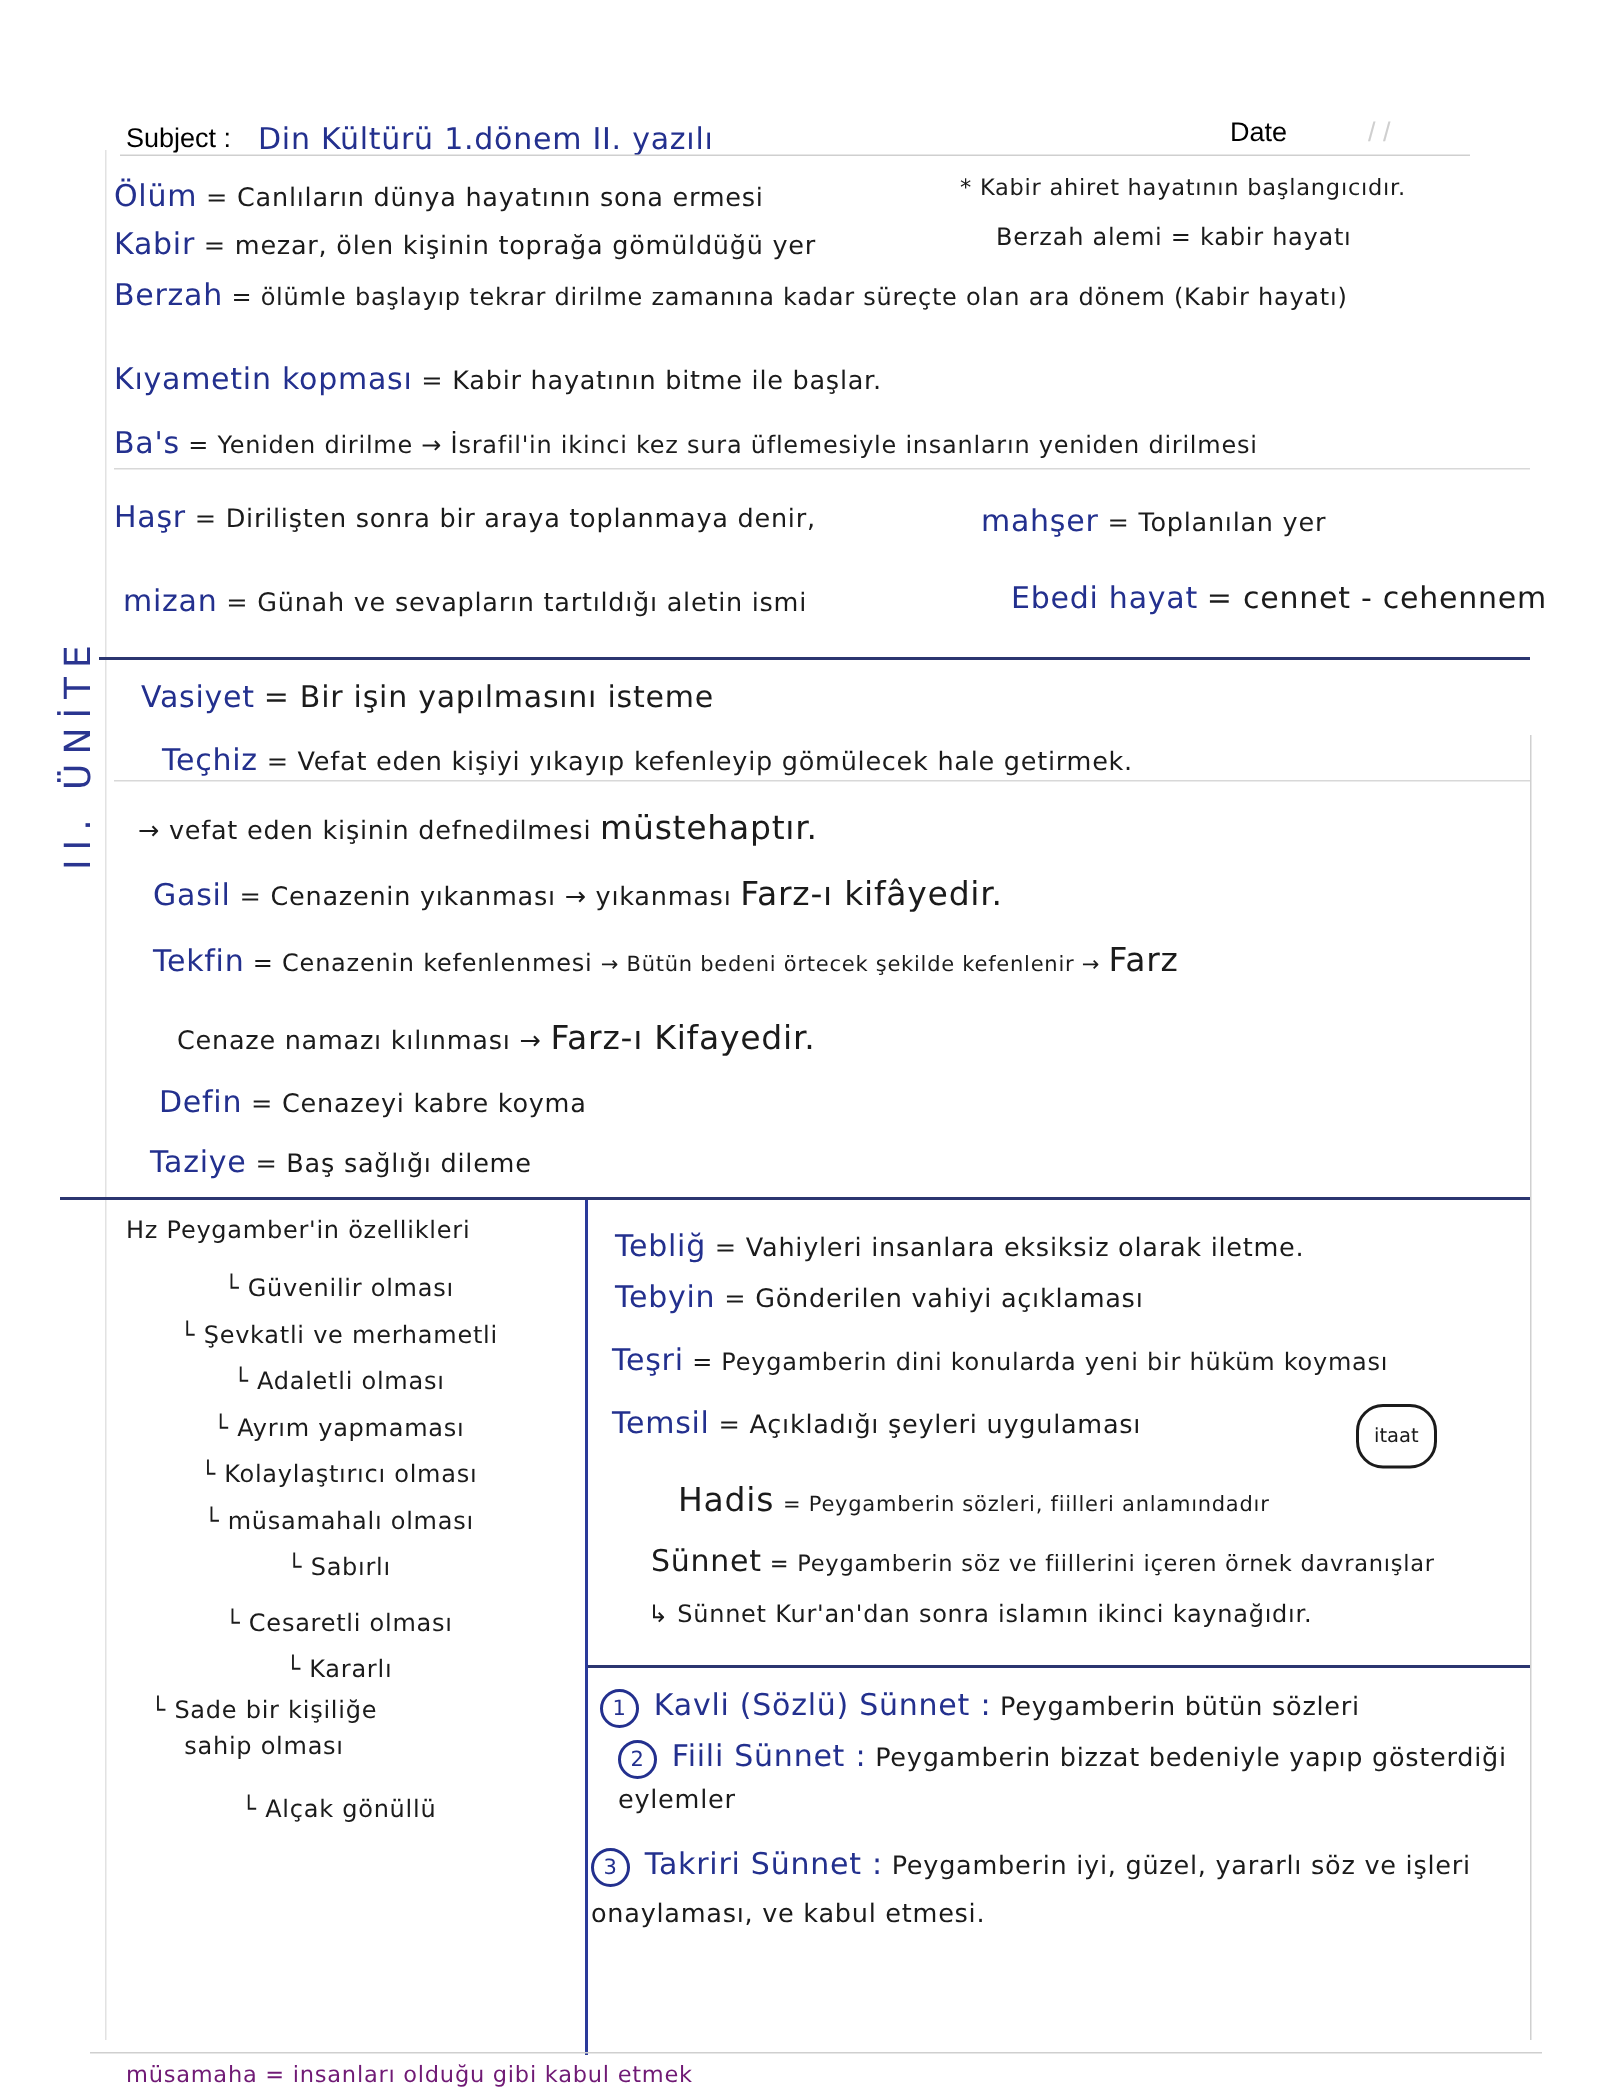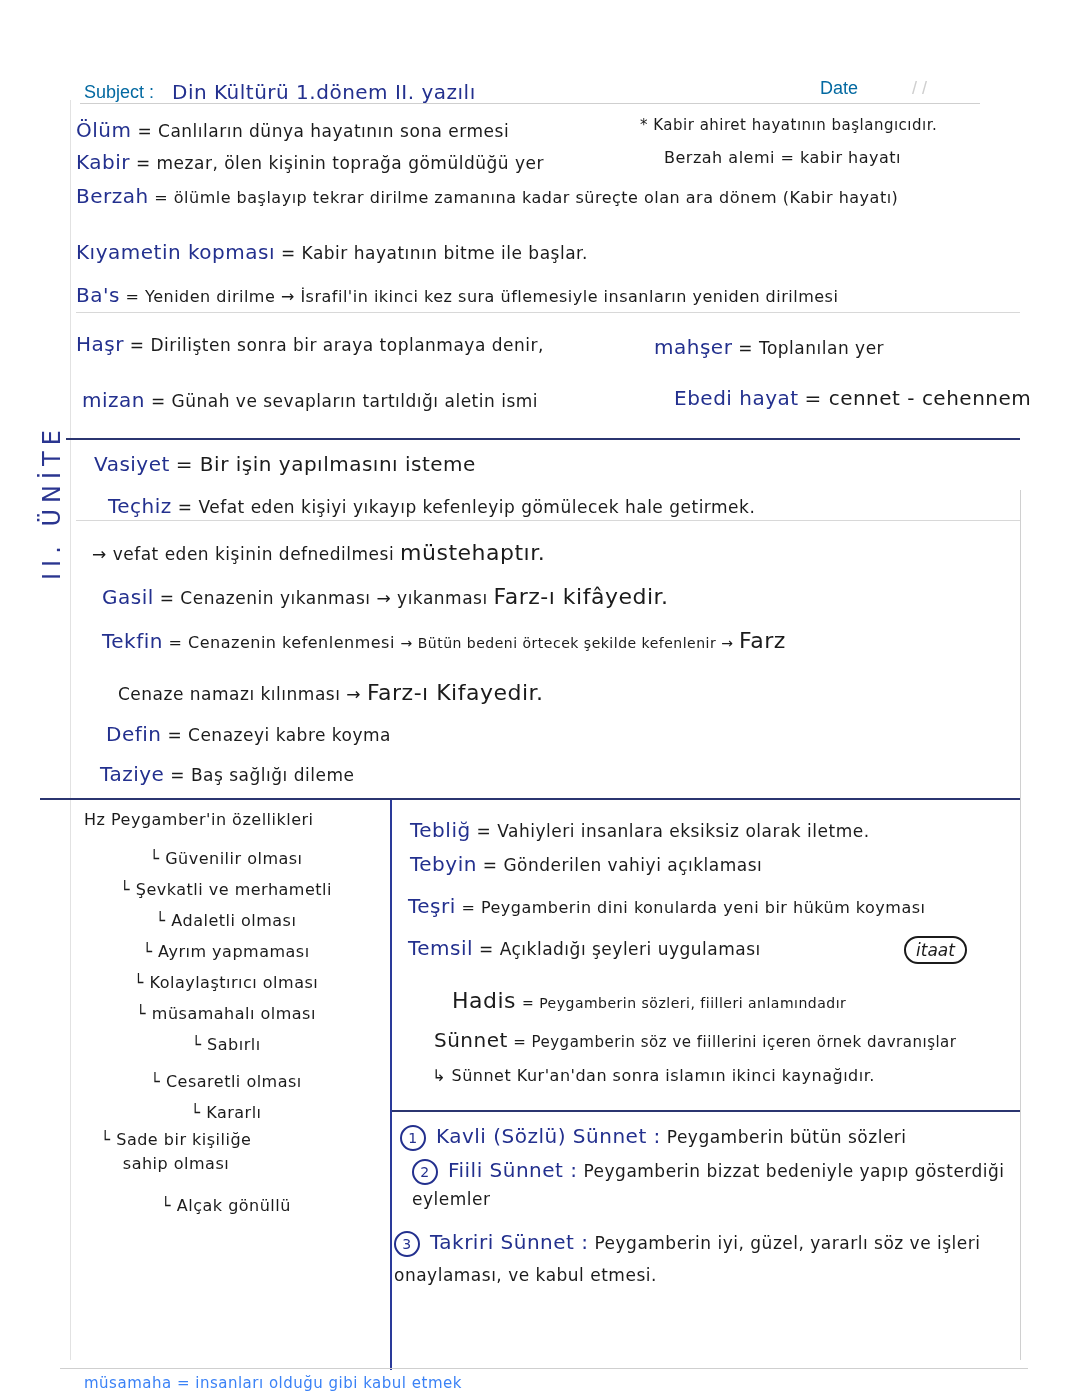--- a/index.html
+++ b/index.html
@@ -4,45 +4,45 @@
 <style>
   html, body { margin: 0; padding: 0; }
   body {
     width: 1080px; height: 1397px; position: relative; overflow: hidden;
     background: #ffffff;
     font-family: "DejaVu Sans", sans-serif;
     color: #1a1a1a;
   }
   .page { position: absolute; left: 0; top: 0; width: 1080px; height: 1397px; }
   .abs { position: absolute; white-space: nowrap; }
-  .hdr-label { color: #0369a1; font-family: "Liberation Sans", sans-serif; font-size: 18px; }
+  .hdr-label { color: #000000; font-family: "Liberation Sans", sans-serif; font-size: 18px; }
   .blue { color: #23308e; }
   .ink { color: #1b1b1b; }
   .line { position: absolute; background: #d8d8d8; height: 1px; }
   .rule { position: absolute; background: #2b3570; }
   .vrule { position: absolute; background: #2a3a9a; width: 2px; }
   .hw { font-family: "DejaVu Sans", sans-serif; font-size: 17px; letter-spacing: 0.5px; }
   .hw-lg { font-size: 20px; }
   .hw-sm { font-size: 14px; }
   .margin-line { position: absolute; left: 70px; top: 100px; width: 1px; height: 1260px; background: #e2e2e2; }
   .side-label {
     position: absolute; left: 38px; top: 430px;
     transform-origin: left top; transform: rotate(-90deg) translate(-150px, 0);
     color: #2a3590; font-size: 24px; letter-spacing: 6px; font-family: "DejaVu Sans", sans-serif;
   }
   .cloud {
     display: inline-block; border: 2px solid #1b1b1b; border-radius: 18px;
-    padding: 2px 10px; font-size: 17px; font-style: italic;
+    padding: 12px 10px; font-size: 13px;
   }
   .circ {
     display: inline-block; width: 22px; height: 22px; border: 2px solid #23308e;
     border-radius: 50%; text-align: center; line-height: 22px; font-size: 14px; color: #23308e;
     margin-right: 4px;
   }
-  .faint { color: #3b82f6; }
+  .faint { color: #701a75; }
   .right-box-border { position: absolute; left: 1020px; top: 490px; width: 1px; height: 870px; background: #d0d0d0; }
 </style>
 </head>
 <body>
 
 <div class="page">
 
   <div class="abs hdr-label" style="left:84px; top:82px;">Subject :</div>
   <div class="abs blue hw hw-lg" style="left:172px; top:80px;">Din Kültürü  1.dönem  II. yazılı</div>
   <div class="abs hdr-label" style="left:820px; top:78px;">Date</div>

